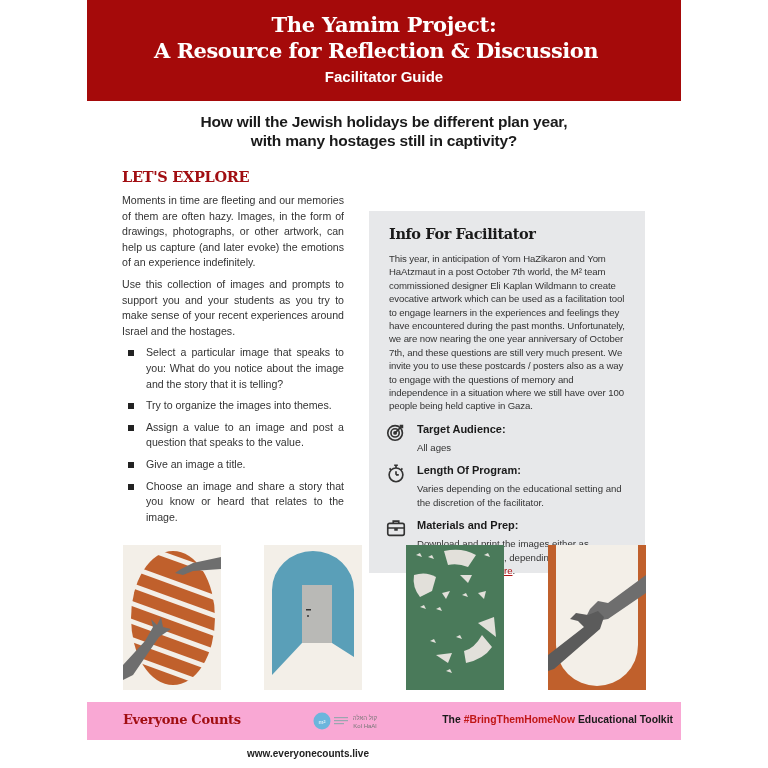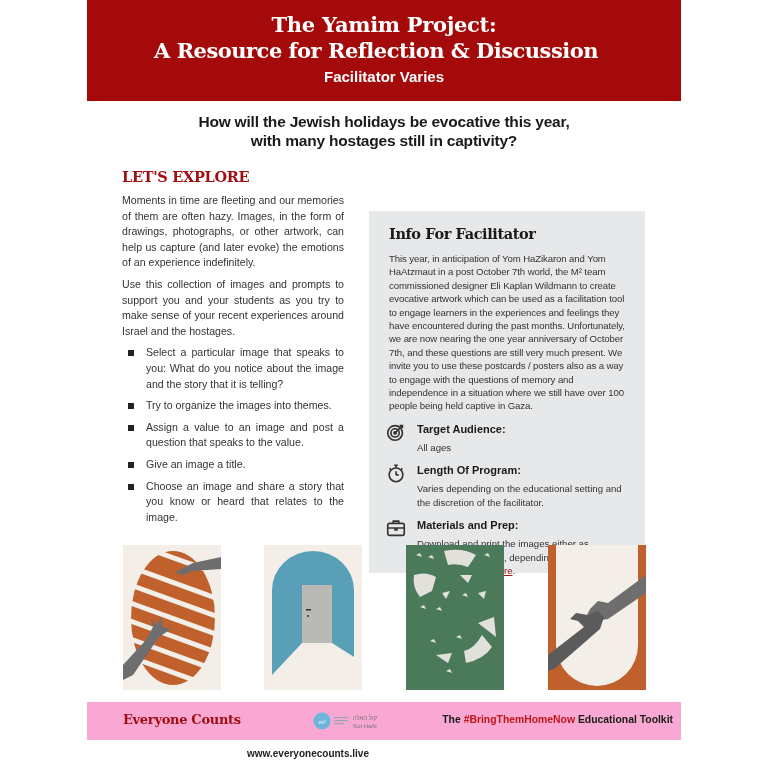--- a/index.html
+++ b/index.html
@@ -50,25 +50,25 @@
   .footer .toolkit { position: absolute; right: 8px; top: 12px; font-weight: bold; font-size: 10.4px; color: #1a1a1a; }
   .footer .toolkit .hash { color: #c01717; }
   .url { position: absolute; left: 0; width: 616px; top: 748px; text-align: center; font-weight: bold; font-size: 10px; color: #222; }
 </style>
 </head>
 <body>
 
 <div class="banner">
   <div class="t1">The Yamim Project:</div>
   <div class="t2">A Resource for Reflection &amp; Discussion</div>
-  <div class="t3">Facilitator Varies</div>
+  <div class="t3">Facilitator Guide</div>
 </div>
 
 <div class="question">
-  <div>How will the Jewish holidays be evocative this year,</div>
+  <div>How will the Jewish holidays be different plan year,</div>
   <div>with many hostages still in captivity?</div>
 </div>
 
 <div class="left">
   <h2>LET'S EXPLORE</h2>
   <p>Moments in time are fleeting and our memories of them are often hazy. Images, in the form of drawings, photographs, or other artwork, can help us capture (and later evoke) the emotions of an experience indefinitely.</p>
   <p>Use this collection of images and prompts to support you and your students as you try to make sense of your recent experiences around Israel and the hostages.</p>
   <ul>
     <li><span class="bullet"></span><span>Select a particular image that speaks to you: What do you notice about the image and the story that it is telling?</span></li>
     <li><span class="bullet"></span><span>Try to organize the images into themes.</span></li>

